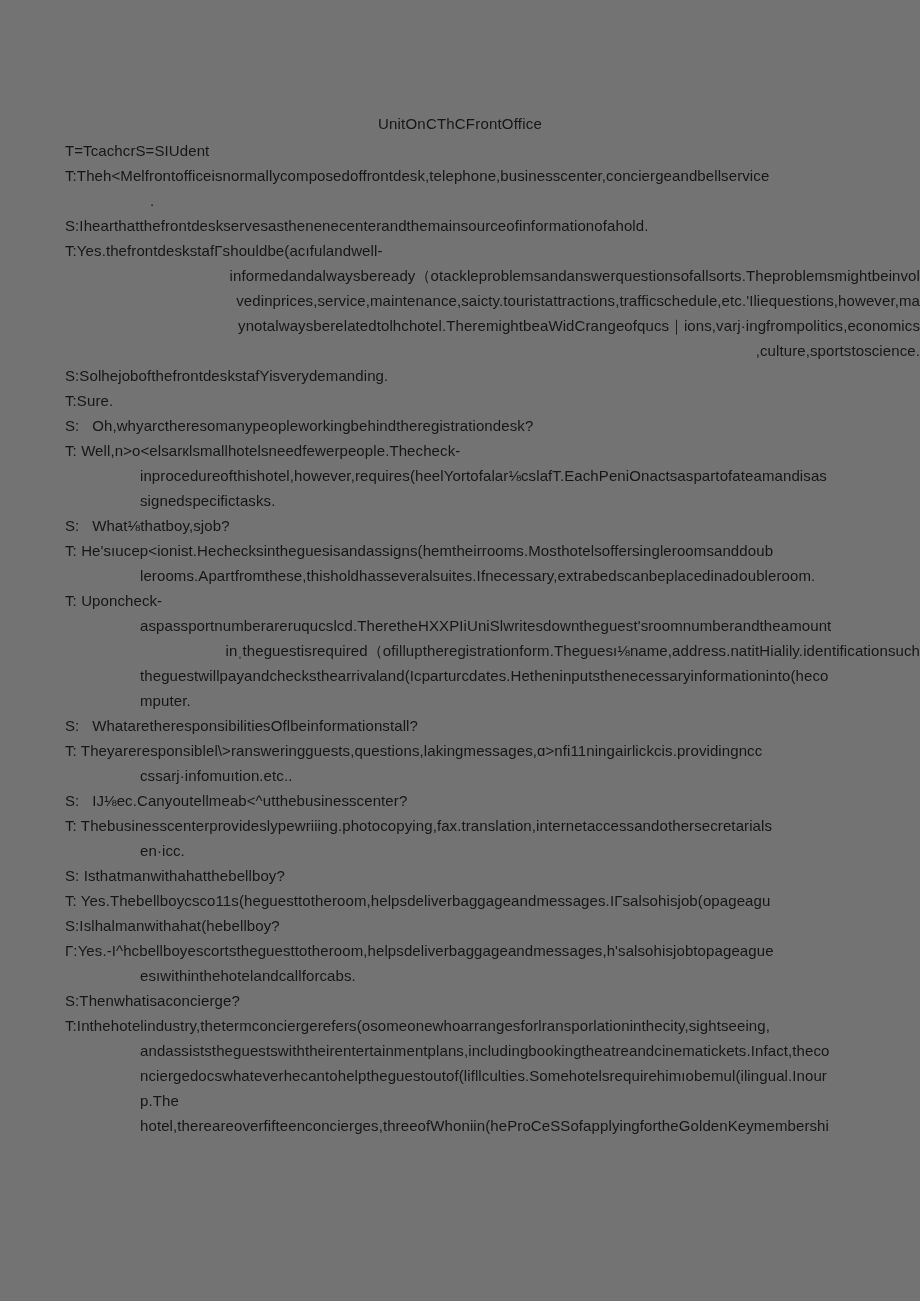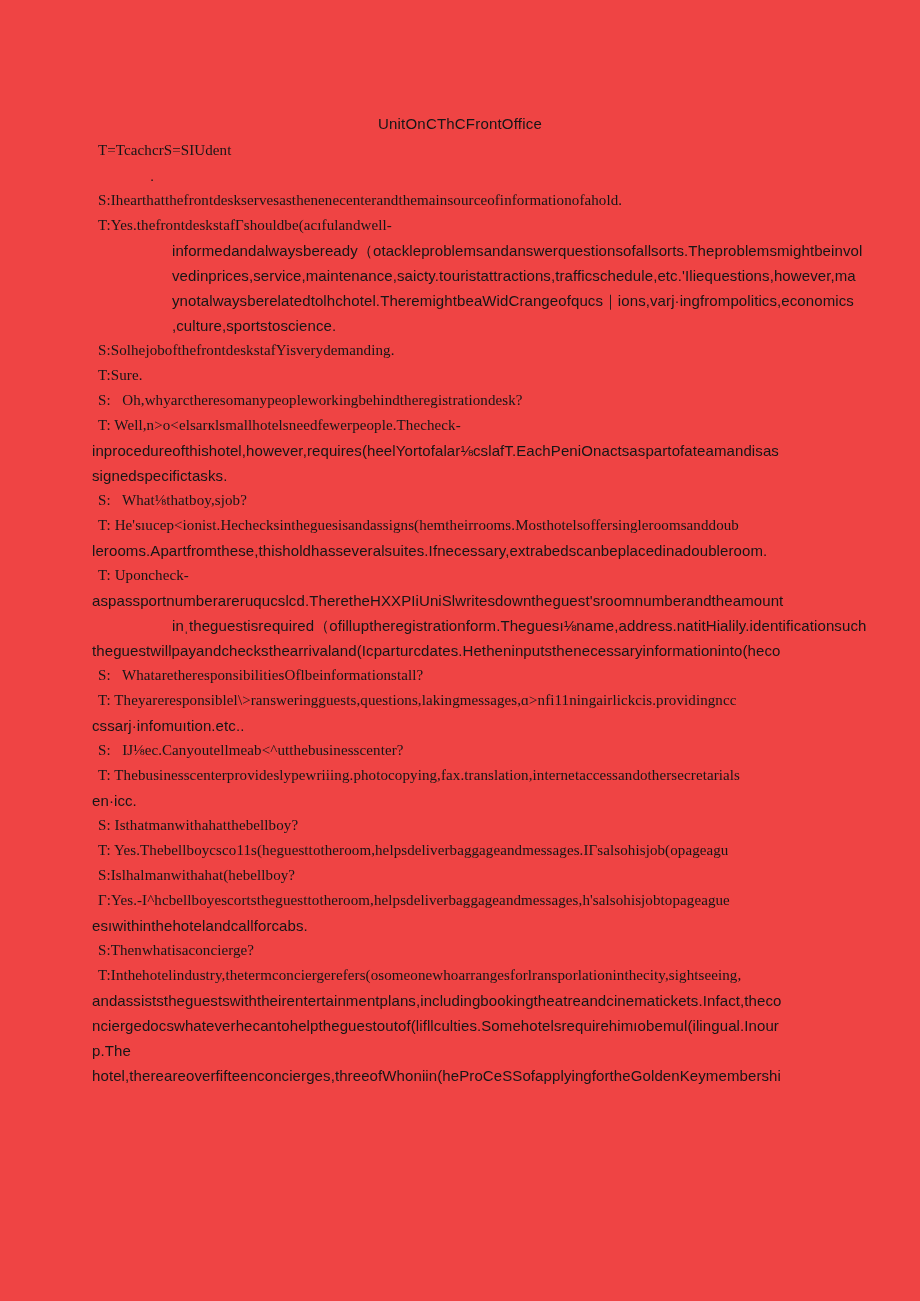--- a/index.html
+++ b/index.html
@@ -6,73 +6,75 @@
   body {
     width:920px; height:1301px;
     background:#ffffff;
     font-family:"Liberation Sans","DejaVu Sans",sans-serif;
   }
   .page {
     position:relative;
     width:920px; height:1301px;
     overflow:hidden;
     color:#161616;
-    background:#ef4444;
+    background:#737373;
   }
   .doc {
     padding-top:109px;
     font-size:15px;
     line-height:25px;
   }
   .title-line {
     text-align:center;
     height:29px;
     line-height:29px;
     font-size:15px;
     letter-spacing:0.2px;
     white-space:pre;
   }
   .line {
     white-space:pre;
     height:25px;
     letter-spacing:0.1px;
   }
-  .ind0 { padding-left:98px;font-family:Liberation Serif, serif; }
+  .ind0 { padding-left:65px; }
   .ind1 { padding-left:150px; }
-  .ind2 { padding-left:92px; }
-  .ind3 { padding-left:172px; }
+  .ind2 { padding-left:92px;margin-left:48px; }
+  .ind3 { padding-left:172px;text-align:right; }
 </style>
 </head>
 <body>
 
 <div class="page">
   <div class="doc">
     <div class="title-line">UnitOnCThCFrontOffice</div>
     <div id="lines">
         <div class="line ind0">T=TcachcrS=SIUdent</div>
+        <div class="line ind0">T:Theh&lt;Melfrontofficeisnormallycomposedoffrontdesk,telephone,businesscenter,conciergeandbellservice</div>
         <div class="line ind1">.</div>
         <div class="line ind0">S:Ihearthatthefrontdeskservesasthenenecenterandthemainsourceofinformationofahold.</div>
         <div class="line ind0">T:Yes.thefrontdeskstafΓshouldbe(acıfulandwell-</div>
         <div class="line ind3">informedandalwaysbeready（otackleproblemsandanswerquestionsofallsorts.Theproblemsmightbeinvol</div>
         <div class="line ind3">vedinprices,service,maintenance,saicty.touristattractions,trafficschedule,etc.'Iliequestions,however,ma</div>
         <div class="line ind3">ynotalwaysberelatedtolhchotel.TheremightbeaWidCrangeofqucs｜ions,varj·ingfrompolitics,economics</div>
         <div class="line ind3">,culture,sportstoscience.</div>
         <div class="line ind0">S:SolhejobofthefrontdeskstafYisverydemanding.</div>
         <div class="line ind0">T:Sure.</div>
         <div class="line ind0">S:   Oh,whyarctheresomanypeopleworkingbehindtheregistrationdesk?</div>
         <div class="line ind0">T: Well,n&gt;o&lt;elsarкlsmallhotelsneedfewerpeople.Thecheck-</div>
         <div class="line ind2">inprocedureofthishotel,however,requires(heelYortofalar⅛cslafT.EachPeniOnactsaspartofateamandisas</div>
         <div class="line ind2">signedspecifictasks.</div>
         <div class="line ind0">S:   What⅛thatboy,sjob?</div>
         <div class="line ind0">T: He'sıucep&lt;ionist.Hechecksintheguesisandassigns(hemtheirrooms.Mosthotelsoffersingleroomsanddoub</div>
         <div class="line ind2">lerooms.Apartfromthese,thisholdhasseveralsuites.Ifnecessary,extrabedscanbeplacedinadoubleroom.</div>
         <div class="line ind0">T: Uponcheck-</div>
         <div class="line ind2">aspassportnumberareruqucslcd.TheretheHXXPIiUniSlwritesdowntheguest'sroomnumberandtheamount</div>
         <div class="line ind3">inˌtheguestisrequired（ofilluptheregistrationform.Theguesı⅛name,address.natitHialily.identificationsuch</div>
         <div class="line ind2">theguestwillpayandchecksthearrivaland(Icparturcdates.Hetheninputsthenecessaryinformationinto(heco</div>
+        <div class="line ind2">mputer.</div>
         <div class="line ind0">S:   WhataretheresponsibilitiesOflbeinformationstall?</div>
         <div class="line ind0">T: Theyareresponsiblel\&gt;ransweringguests,questions,lakingmessages,ɑ&gt;nfi11ningairlickcis.providingncc</div>
         <div class="line ind2">cssarj·infomuıtion.etc..</div>
         <div class="line ind0">S:   IJ⅛ec.Canyoutellmeab&lt;^utthebusinesscenter?</div>
         <div class="line ind0">T: Thebusinesscenterprovideslypewriiing.photocopying,fax.translation,internetaccessandothersecretarials</div>
         <div class="line ind2">en·icc.</div>
         <div class="line ind0">S: Isthatmanwithahatthebellboy?</div>
         <div class="line ind0">T: Yes.Thebellboycsco11s(heguesttotheroom,helpsdeliverbaggageandmessages.IΓsalsohisjob(opageagu</div>
         <div class="line ind0">S:Islhalmanwithahat(hebellboy?</div>
         <div class="line ind0">Γ:Yes.-I^hcbellboyescortstheguesttotheroom,helpsdeliverbaggageandmessages,h'salsohisjobtopageague</div>

